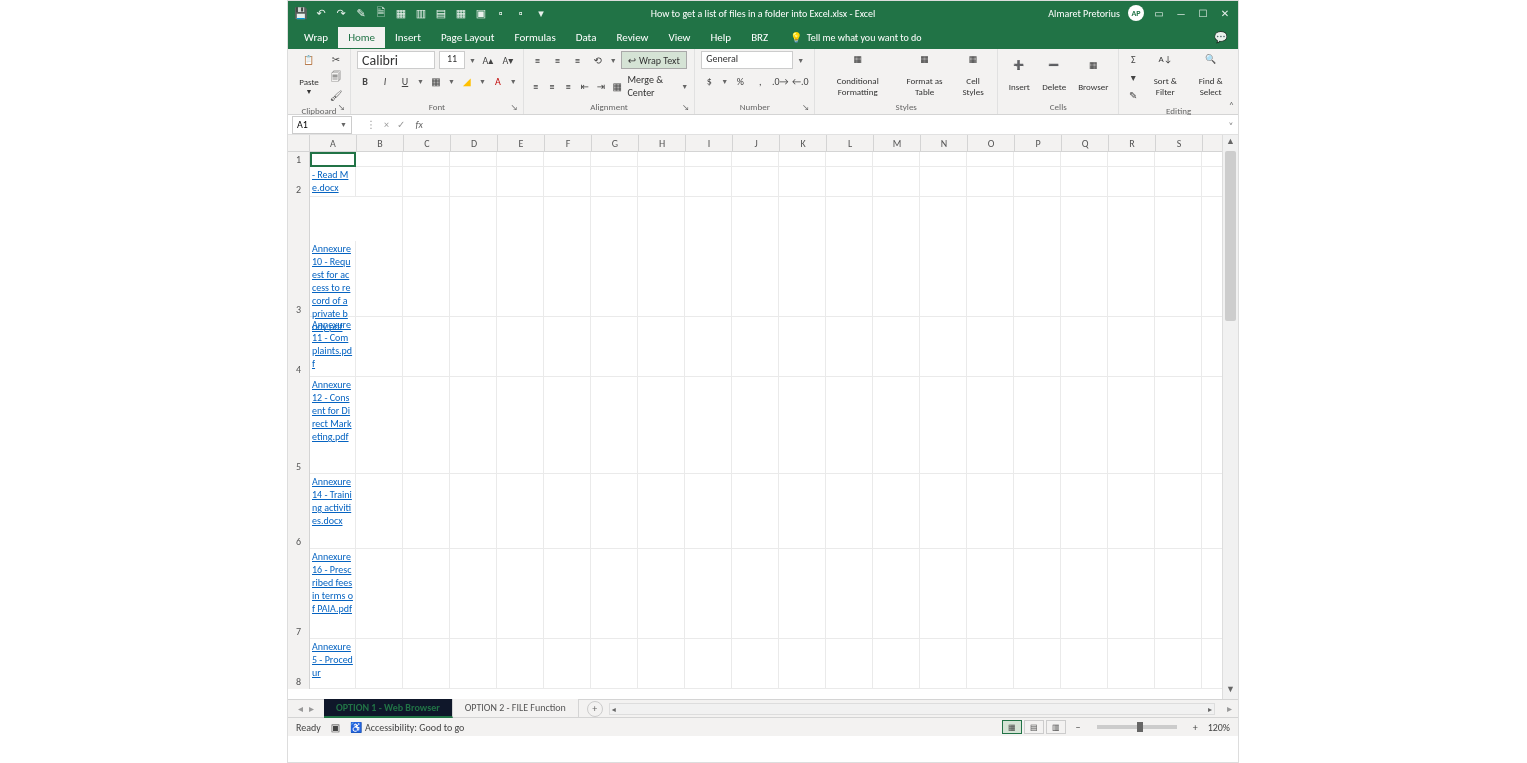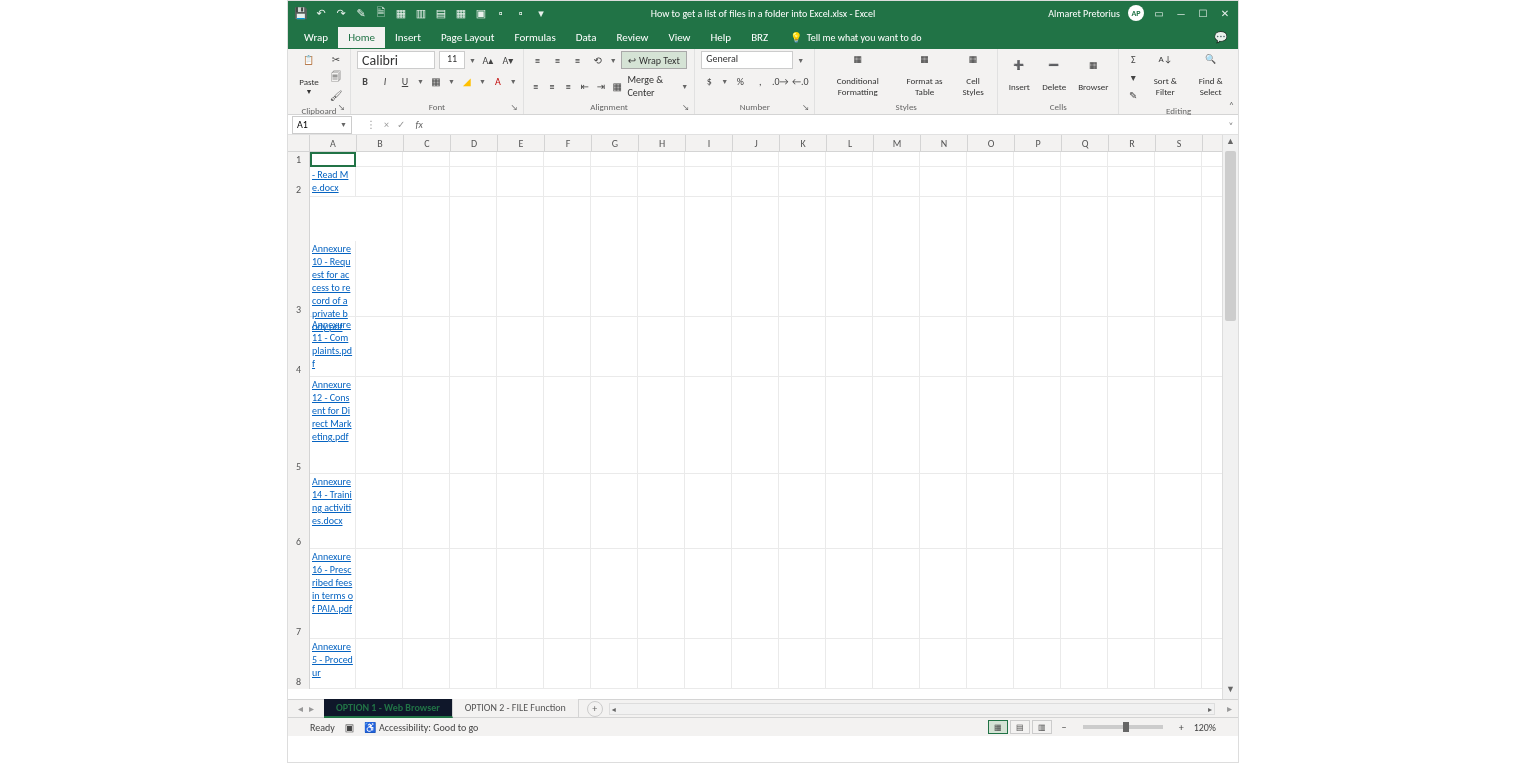--- a/index.html
+++ b/index.html
@@ -66,21 +66,21 @@
   
   .sheettab-row { height:18px; border-top:1px solid #d4d4d4; display:flex; align-items:center; background:#f3f2f1; font-size:10px; }
   .tab-nav { display:flex; gap:6px; padding:0 10px; color:#999; }
   .sheettab { padding:2px 12px; border-right:1px solid #d4d4d4; cursor:pointer; background:#0f172a; color:#217346; font-weight:bold; border-bottom:2px solid #217346; }
   .sheettab.inactive { background:#f3f2f1; color:#555; font-weight:normal; border-bottom:1px solid #d4d4d4; }
   .addsheet { margin-left:8px; width:16px; height:16px; border:1px solid #ccc; border-radius:50%; display:flex; align-items:center; justify-content:center; cursor:pointer; color:#666; }
   .hscroll { flex:1; margin:0 6px; min-width:200px; height:12px; background:#f1f1f1; border:1px solid #ddd; position:relative; }
   .tab-right-nav { color:#999; padding:0 6px; cursor:pointer; }
   
   
-  .statusbar { height:19px; background:#f3f2f1; border-top:1px solid #d4d4d4; display:flex; align-items:center; font-size:10px; color:#444; padding:0 22px; gap:10px; }
+  .statusbar { height:19px; background:#f3f2f1; border-top:1px solid #d4d4d4; display:flex; align-items:center; font-size:10px; color:#444; padding:0 8px; gap:10px; }
   .view-btns { display:flex; margin-left:auto; gap:2px; }
   .vbtn { width:20px; height:14px; border:1px solid #ccc; cursor:pointer; display:flex; align-items:center; justify-content:center; font-size:8px; }
   .vbtn.active { background:#d5e3d5; border-color:#217346; }
   .zoom-slider { width:80px; height:4px; background:#ccc; position:relative; margin:0 6px; }
   .zoom-thumb { width:6px; height:10px; background:#666; position:absolute; top:-3px; left:50%; }
 </style>
 </head>
 <body>
 
 <div class="app">

